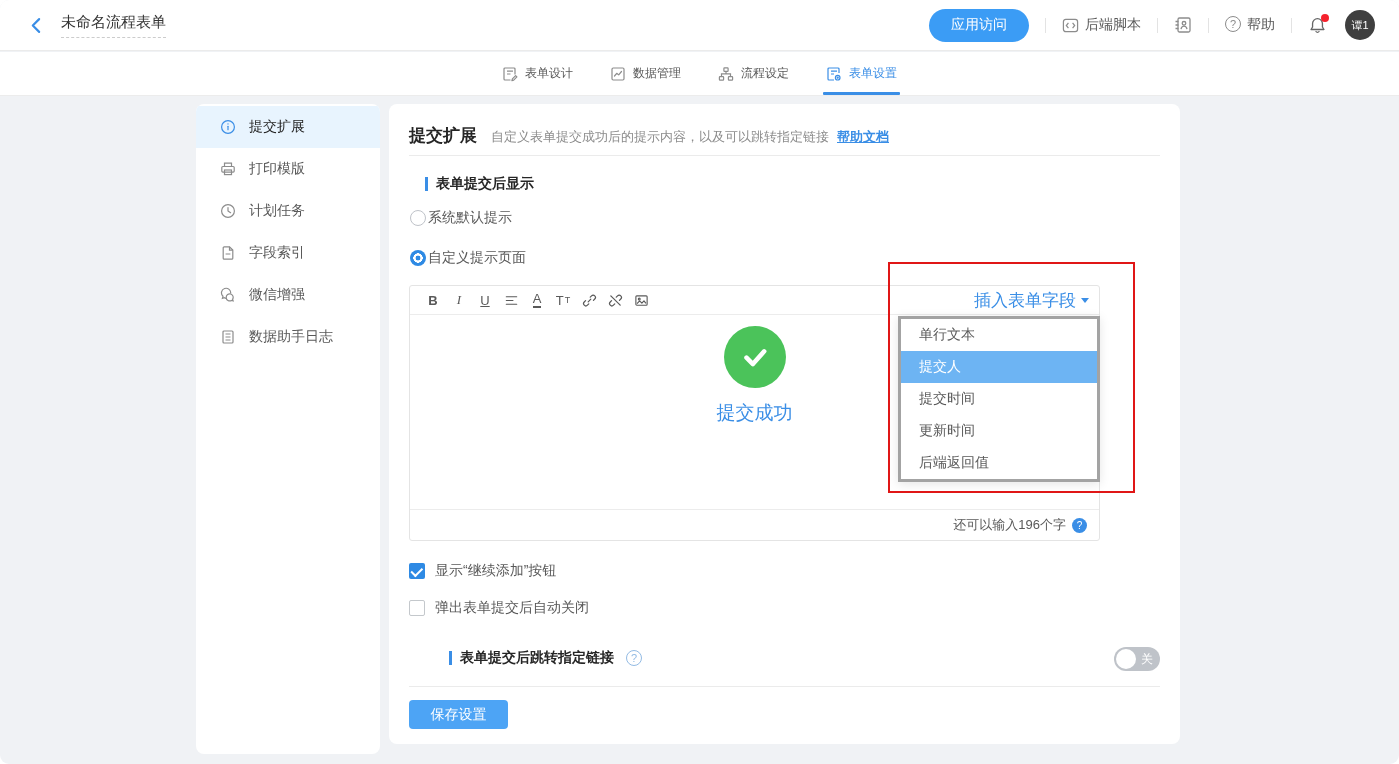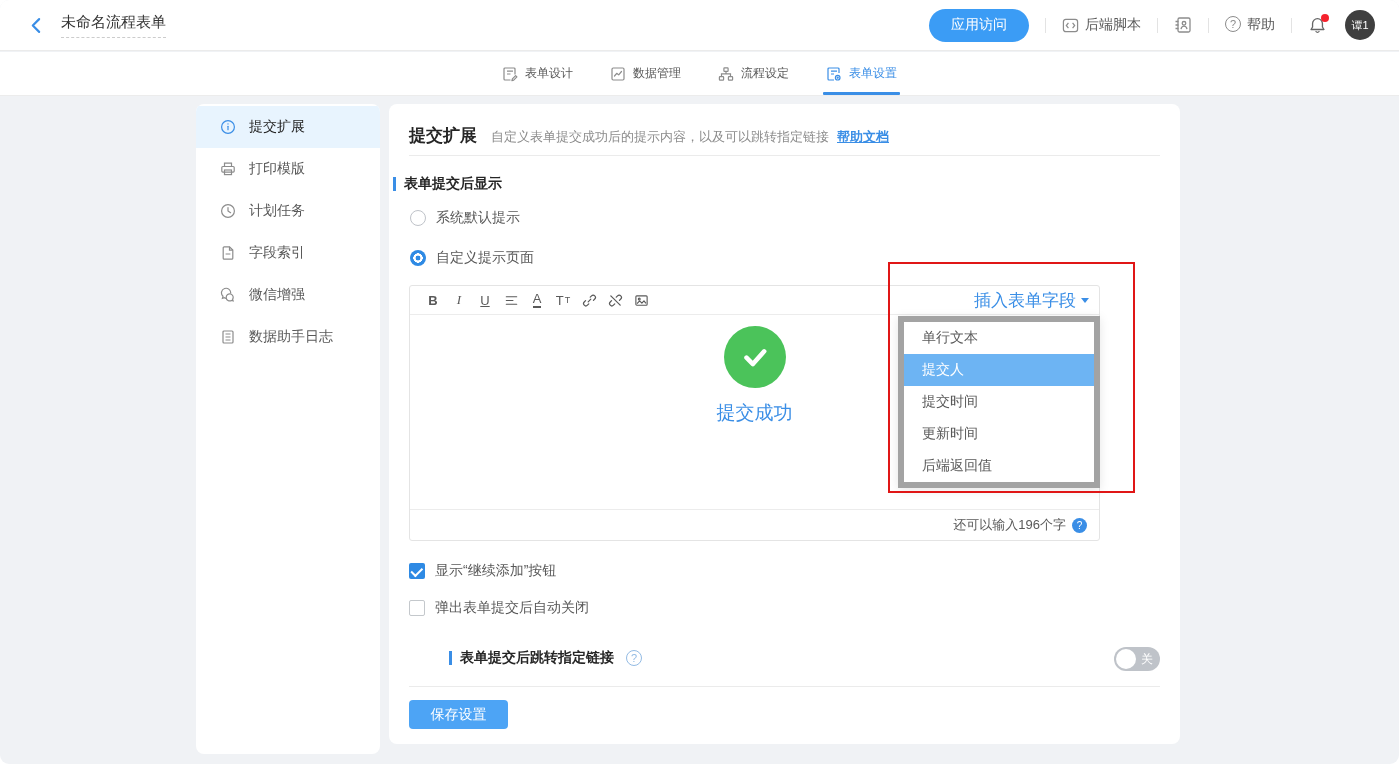--- a/index.html
+++ b/index.html
@@ -49,24 +49,24 @@
   
   .card { position:absolute; left:389px; top:104px; width:791px; height:640px;
     background:#fff; border-radius:8px; }
   .title-row { position:absolute; left:20px; top:20px; display:flex; align-items:baseline; gap:14px; }
   .page-title { font-size:17px; font-weight:bold; color:#262626; }
   .page-subtitle { font-size:13px; color:#8c8c8c; }
   .help-link { font-size:13px; color:#3a8ee6; font-weight:bold; text-decoration:underline; cursor:pointer; margin-left:-6px; }
   .divider { position:absolute; left:20px; right:20px; height:1px; background:#ebebeb; }
   .d1 { top:51px; } .d2 { top:582px; }
   .section-title { display:flex; align-items:center; gap:8px; font-size:14px; font-weight:bold;
-    color:#262626; position:absolute; left:4px; }
+    color:#262626; position:absolute; left:36px; }
   .secbar { width:3px; height:14px; background:#3a8ee6; }
   .s1 { top:71px; }
-  .radio-row { position:absolute; left:21px; display:flex; align-items:center; gap:10px;
+  .radio-row { position:absolute; left:21px; display:flex; align-items:center; gap:2px;
     font-size:14px; color:#595959; cursor:pointer;font-family:Liberation Serif, serif; }
   .r1 { top:105px; } .r2 { top:145px; }
   .radio { width:16px; height:16px; border-radius:50%; }
   .radio.off { border:1px solid #bfc3c9; background:#fff; }
   .radio.on { background:radial-gradient(circle,#2e8ae4 0 2.4px,#fff 2.6px 4.6px,#2e8ae4 4.8px); }
 
   
   .editor { position:absolute; left:20px; top:181px; width:691px; height:256px;
     border:1px solid #e4e4e4; border-radius:3px; }
   .etoolbar { height:29px; border-bottom:1px solid #ececec; display:flex; align-items:center; padding:0 10px; }
@@ -87,21 +87,21 @@
   .success-text { position:absolute; left:0; right:0; top:114px; text-align:center;
     font-size:19px; color:#3a8ee6; }
   .counter-strip { position:absolute; left:0; right:0; bottom:0; height:31px;
     border-top:1px solid #ececec; display:flex; align-items:center; justify-content:flex-end;
     padding:0 12px; gap:6px; font-size:13px; color:#595959; }
   .qdot { width:15px; height:15px; border-radius:50%; background:#3a8ee6; color:#fff;
     font-size:10px; display:flex; align-items:center; justify-content:center; cursor:pointer; }
 
   
   .dropdown { position:absolute; left:509px; top:212px; width:202px; background:#fff;
-    border:6px solid #a3a3a3; box-shadow:0 2px 10px rgba(0,0,0,.1); z-index:5; }
+    border:3px solid #a3a3a3; box-shadow:0 2px 10px rgba(0,0,0,.1); z-index:5; }
   .dd-item { height:32px; display:flex; align-items:center; padding-left:18px;
     font-size:14px; color:#595959; cursor:pointer; }
   .dd-item.hl { background:#6db4f3; color:#fff; }
 
   
   .red-rect { position:absolute; left:499px; top:158px; width:247px; height:231px;
     border:2px solid #e01616; z-index:6; pointer-events:none; }
 
   
   .check-row { position:absolute; left:20px; display:flex; align-items:center; gap:10px;

